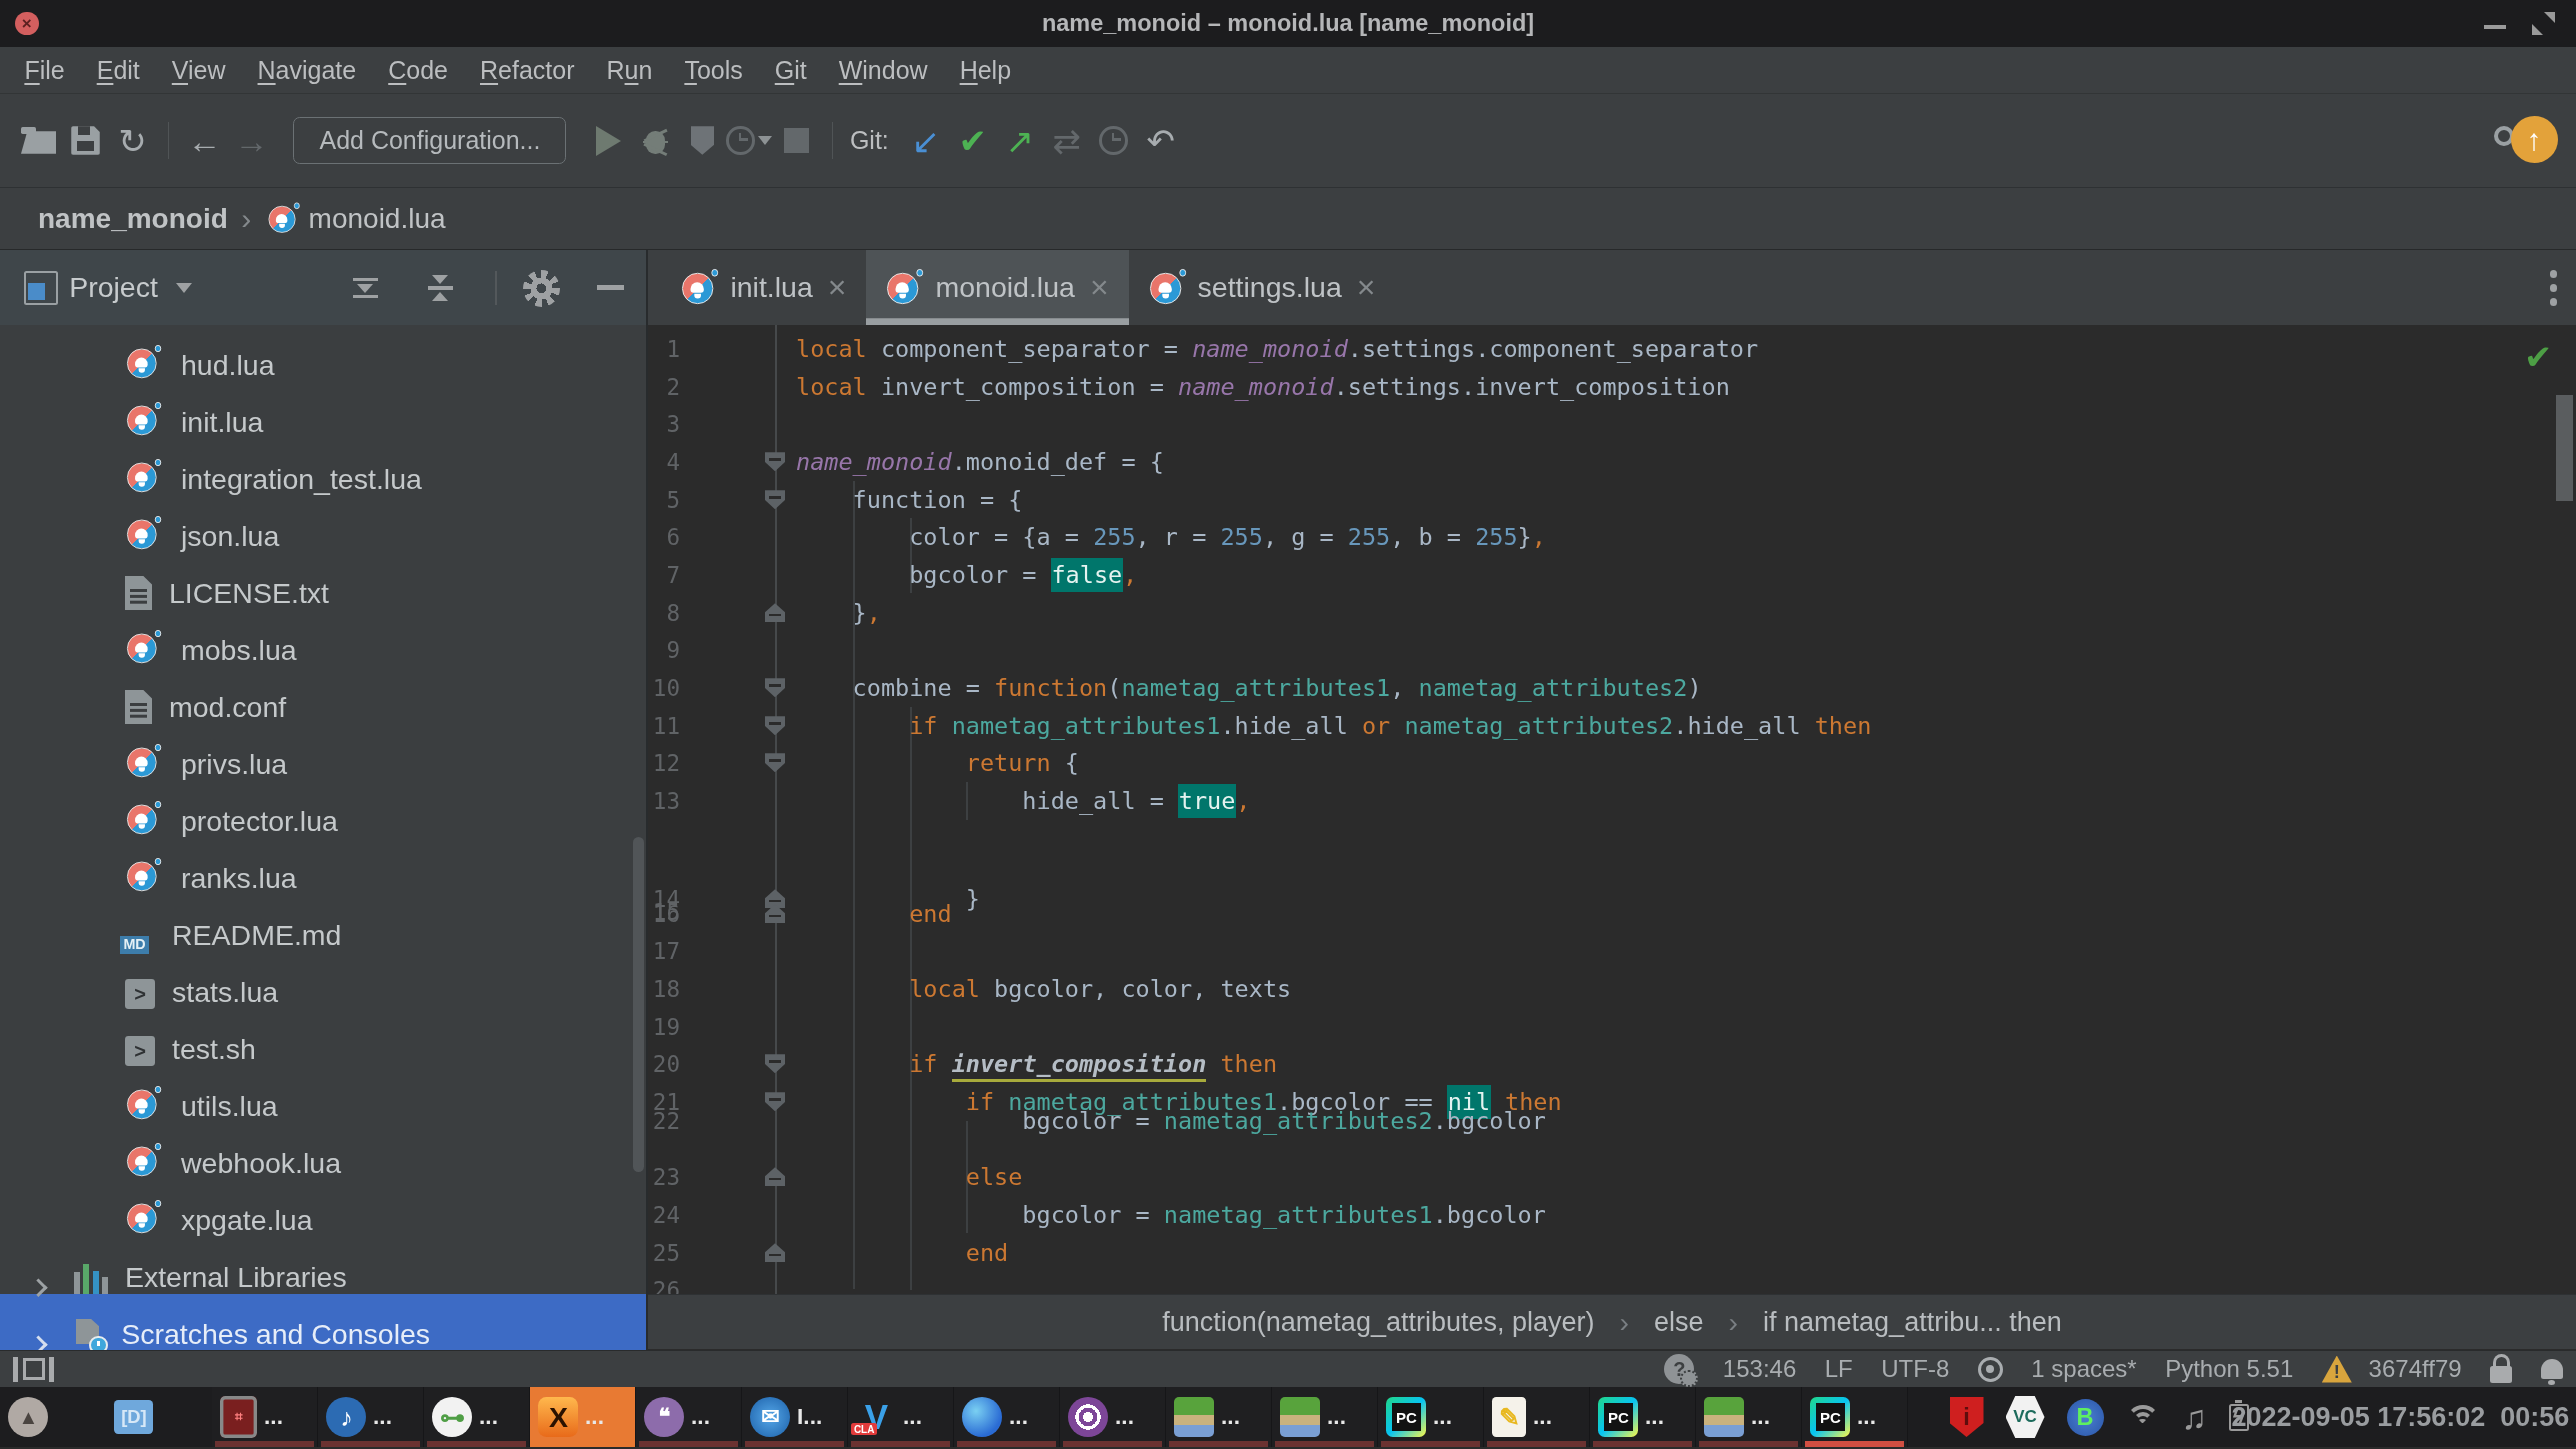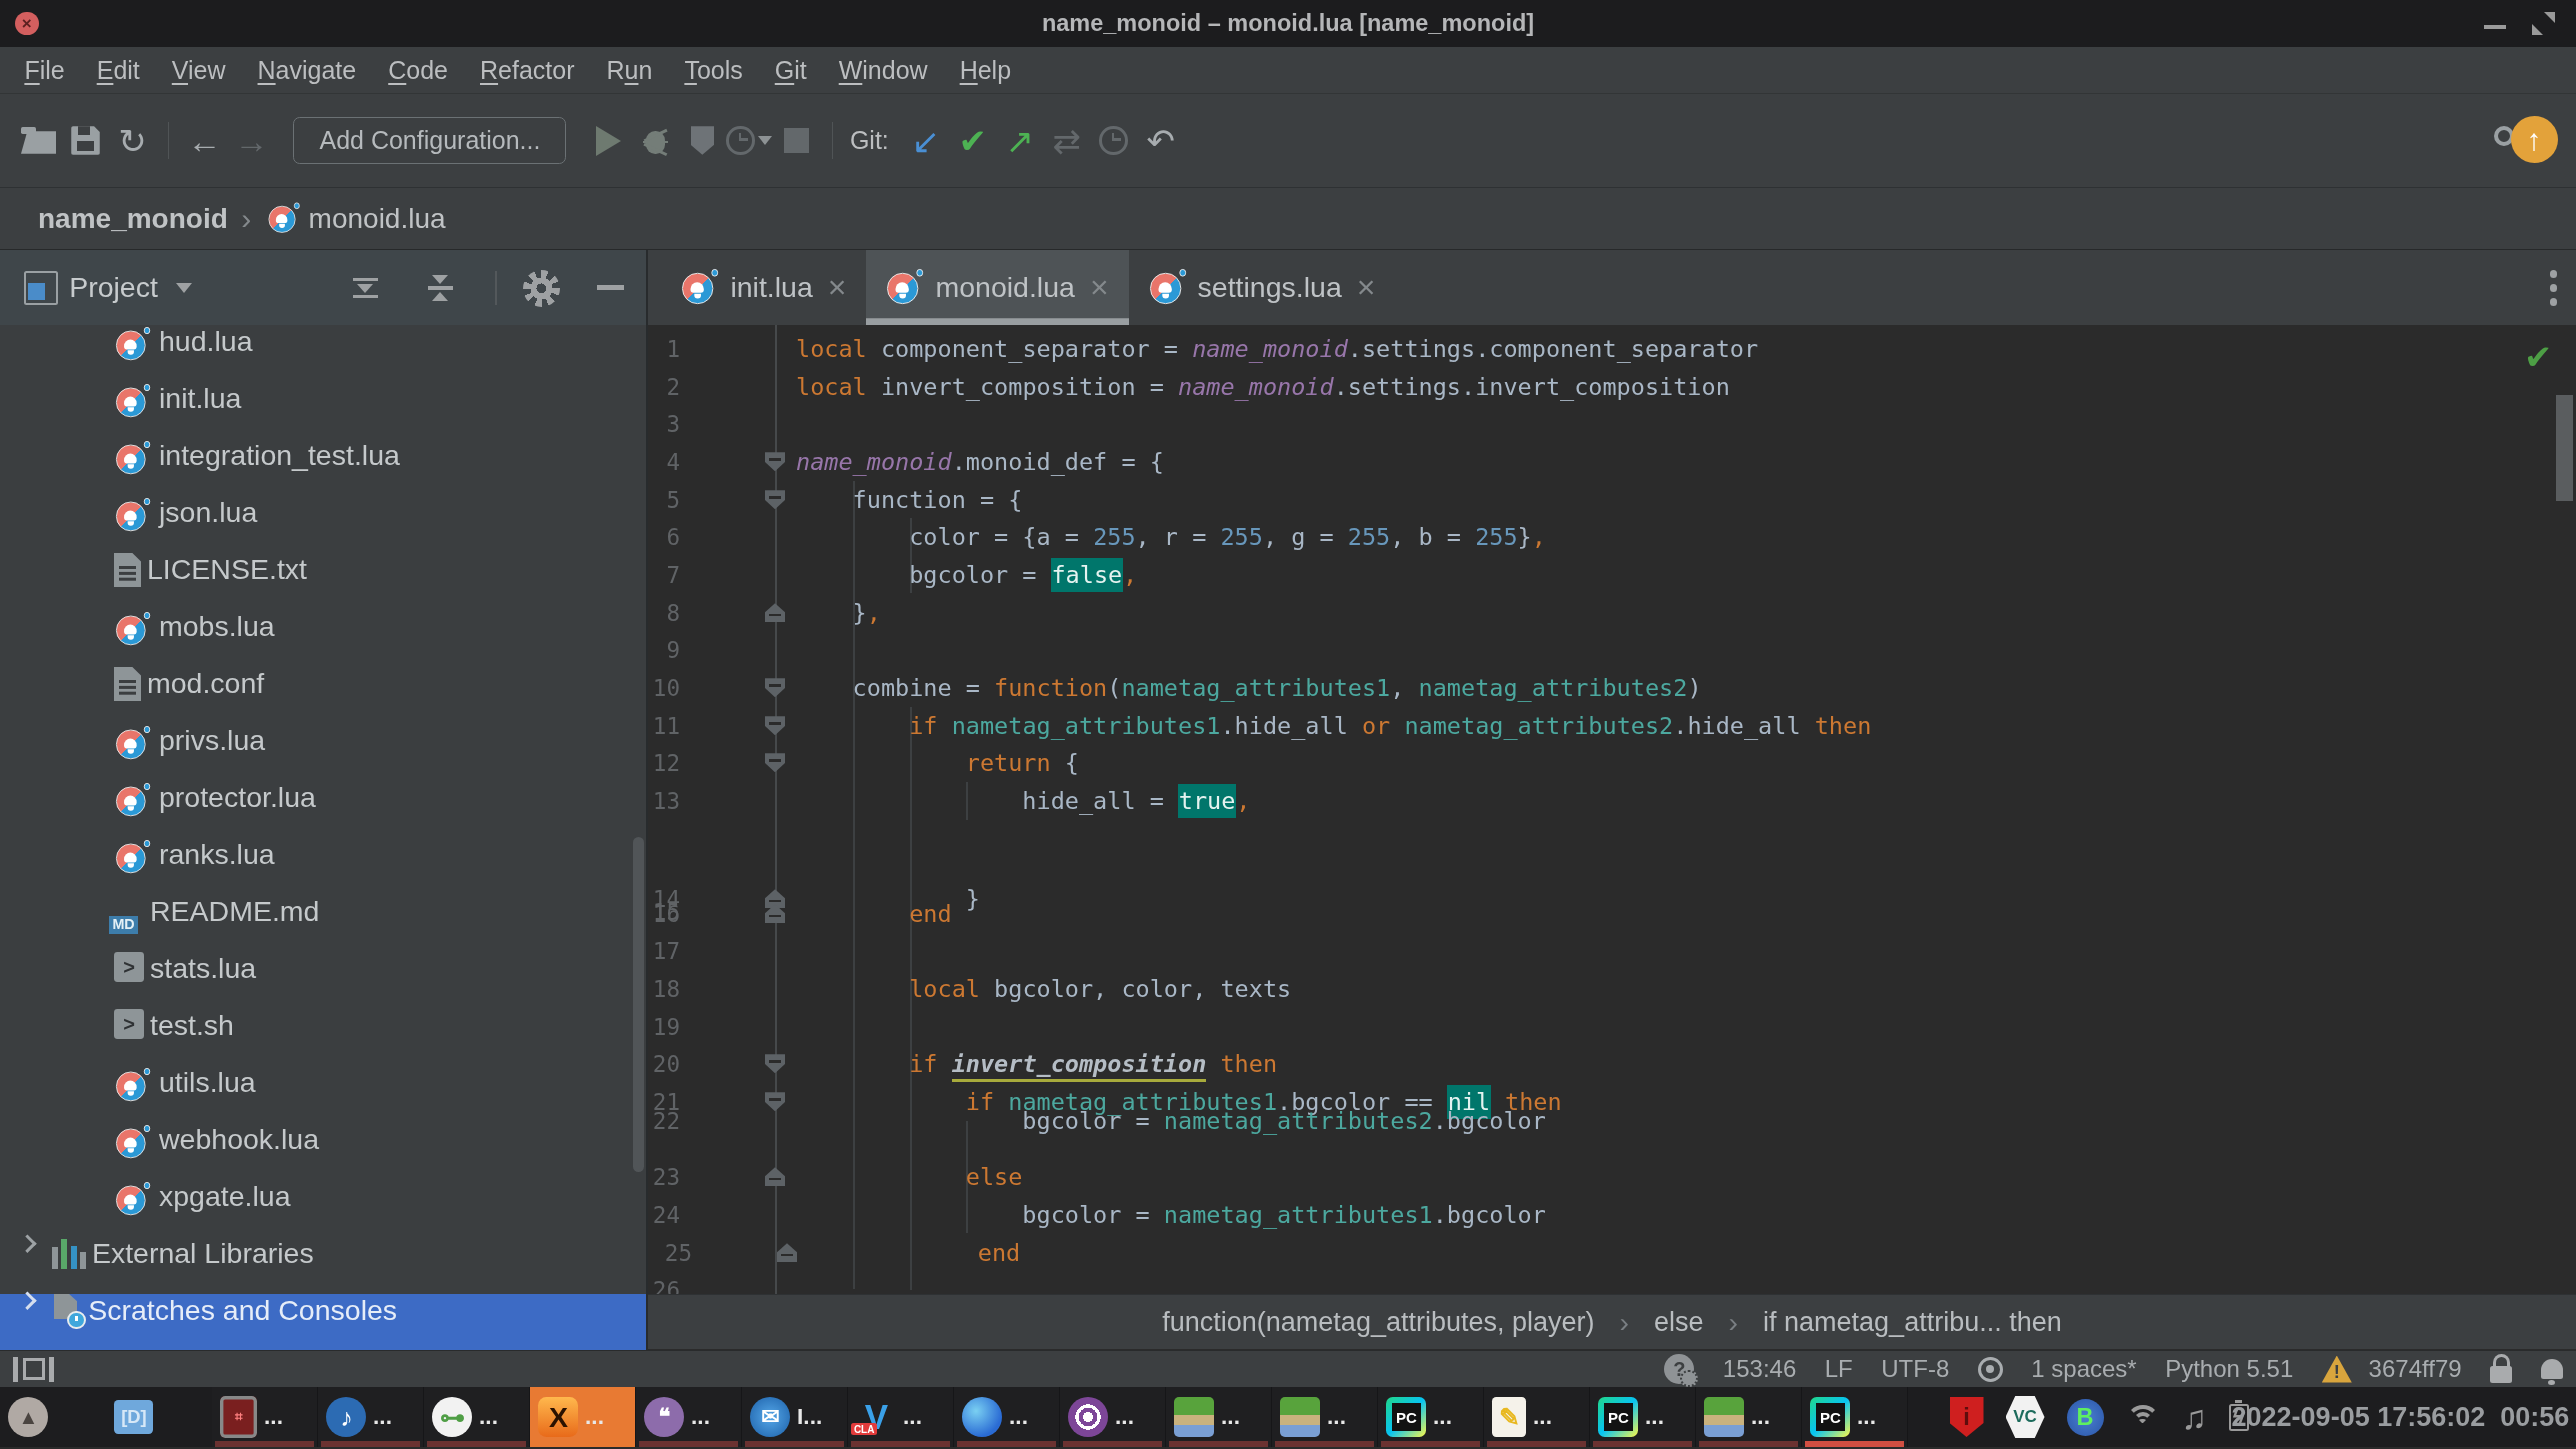--- a/index.html
+++ b/index.html
@@ -119,21 +119,21 @@
   .ph-ic .tup{width:0;height:0;border-left:8.4px solid transparent;border-right:8.4px solid transparent;
     border-bottom:9.2px solid #9ea1a3;}
   .ph-sep{position:absolute;left:495px;top:21px;width:1.7px;height:34px;background:#53585b;}
   .gear-ic{position:absolute;left:523px;top:20px;width:37px;height:37px;border-radius:50%;
     background:
       radial-gradient(circle at center,#3f464a 0 5px,#9ea1a3 5px 11px,transparent 11px),
       repeating-conic-gradient(#9ea1a3 0 22deg,transparent 22deg 45deg);}
   .minus-ic{position:absolute;left:597px;top:35px;width:27px;height:5px;background:#9ea1a3;}
 
   .tree{position:relative;flex:1;overflow:hidden;}
-  .trow{height:57px;display:flex;align-items:flex-start;color:#c5c9cb;font-size:28.5px;gap:6px;}
+  .trow{height:57px;display:flex;align-items:flex-end;color:#c5c9cb;font-size:28.5px;gap:17px;}
   .trow .ind{width:108px;flex:none;}
   .trow.root .ind{width:6.7px;}
   .trow.selected{background:#3d6bc5;color:#e6edf8;}
   .chev{width:13.4px;height:13.4px;border-right:3.4px solid #9da2a5;border-bottom:3.4px solid #9da2a5;
     transform:rotate(-45deg);margin:0 11.7px 0 8.4px;flex:none;}
   .trow.selected .chev{border-color:#d5deee;}
   .tree-thumb{position:absolute;right:1.7px;top:587px;width:11.7px;height:335px;background:#515558;border-radius:5.9px;}
 
   
   .editorcol{flex:1;display:flex;flex-direction:column;border-left:2.5px solid #282b2d;min-width:0;}
@@ -677,21 +677,21 @@
               <span class="num" style="text-align: right; width: 32px; padding-left: 0px;">23</span>
               <span class="mk u">
                 <i></i>
               </span>
               <span class="txt"><span class="t-d">            </span><span class="t-k">else</span></span>
             </div>
             <div class="cl" style="top: 871px;">
               <span class="num" style="text-align: right; width: 32px; padding-left: 0px;">24</span>
               <span class="txt"><span class="t-d">                bgcolor = </span><span class="t-p">nametag_attributes1</span><span class="t-d">.bgcolor</span></span>
             </div>
-            <div class="cl" style="top: 909px; margin-left: 12px;">
+            <div class="cl" style="top: 909px;">
               <span class="num" style="text-align: right; width: 32px; padding-left: 0px;">25</span>
               <span class="mk u">
                 <i></i>
               </span>
               <span class="txt"><span class="t-d">            </span><span class="t-k">end</span></span>
             </div>
             <div class="cl" style="top: 946px;">
               <span class="num" style="text-align: right; width: 32px; padding-left: 0px;">26</span>
               <span class="txt"></span>
             </div>

